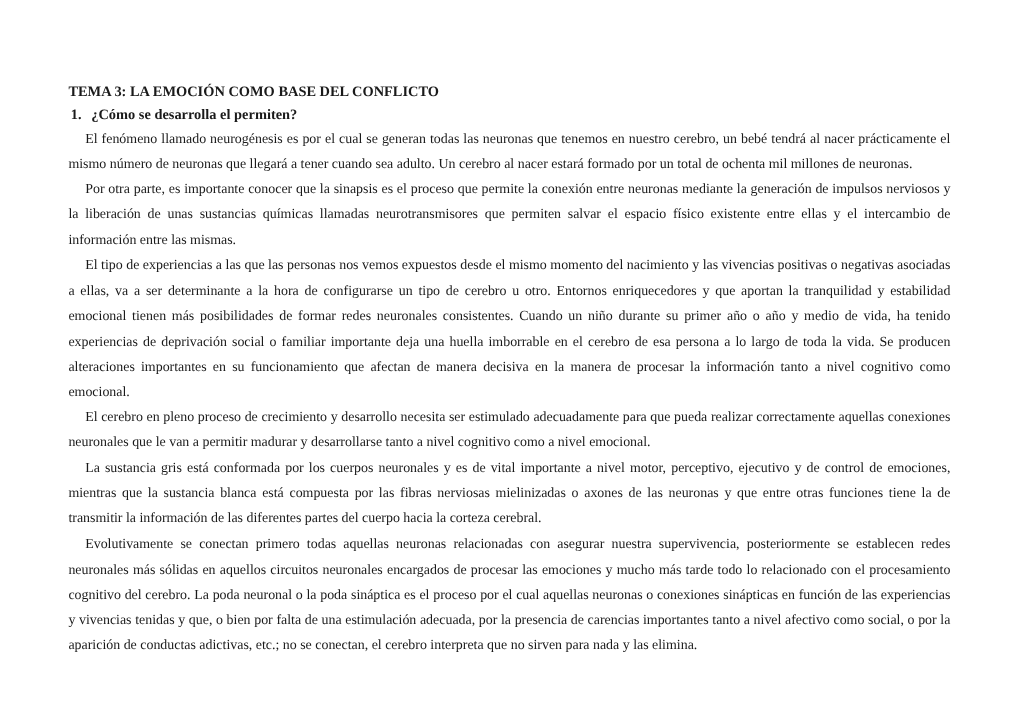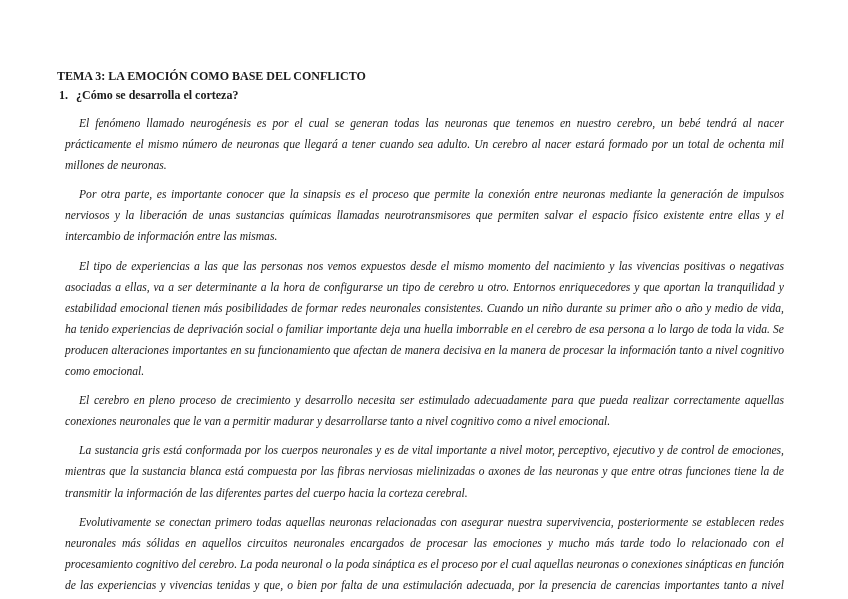--- a/index.html
+++ b/index.html
@@ -5,30 +5,30 @@
   html, body { margin: 0; padding: 0; background: #ffffff; }
   body { width: 848px; height: 599px; overflow: hidden; position: relative; }
   .page {
     position: absolute; left: 57px; top: 68px; width: 735px;
     font-family: "Liberation Serif", "DejaVu Serif", serif;
     color: #1a1a1a; font-size: 11.6px; line-height: 21.1px;
   }
   .title { font-weight: bold; font-size: 12px; margin: 0; line-height: 17px; }
   .subtitle { font-weight: bold; font-size: 12px; margin: 0 0 0 2px; line-height: 20px; }
   .subtitle .num { display: inline-block; width: 14px; }
-  .para { margin: 8px; text-align: justify; text-indent: 14px; text-align-last: left; font-style: italic; }
+  .para { margin: 0; text-align: justify; text-indent: 14px; text-align-last: left; }
 </style>
 </head>
 <body>
 
 <div class="page">
   <p class="title">TEMA 3: LA EMOCIÓN COMO BASE DEL CONFLICTO</p>
   <p class="subtitle">
     <span class="num">1.</span>
-    <span>¿Cómo se desarrolla el corteza?</span>
+    <span>¿Cómo se desarrolla el permiten?</span>
   </p>
   <p class="para">El fenómeno llamado neurogénesis es por el cual se generan todas las neuronas que tenemos en nuestro cerebro, un bebé tendrá al nacer prácticamente el mismo número de neuronas que llegará a tener cuando sea adulto. Un cerebro al nacer estará formado por un total de ochenta mil millones de neuronas.</p>
   <p class="para">Por otra parte, es importante conocer que la sinapsis es el proceso que permite la conexión entre neuronas mediante la generación de impulsos nerviosos y la liberación de unas sustancias químicas llamadas neurotransmisores que permiten salvar el espacio físico existente entre ellas y el intercambio de información entre las mismas.</p>
   <p class="para">El tipo de experiencias a las que las personas nos vemos expuestos desde el mismo momento del nacimiento y las vivencias positivas o negativas asociadas a ellas, va a ser determinante a la hora de configurarse un tipo de cerebro u otro. Entornos enriquecedores y que aportan la tranquilidad y estabilidad emocional tienen más posibilidades de formar redes neuronales consistentes. Cuando un niño durante su primer año o año y medio de vida, ha tenido experiencias de deprivación social o familiar importante deja una huella imborrable en el cerebro de esa persona a lo largo de toda la vida. Se producen alteraciones importantes en su funcionamiento que afectan de manera decisiva en la manera de procesar la información tanto a nivel cognitivo como emocional.</p>
   <p class="para">El cerebro en pleno proceso de crecimiento y desarrollo necesita ser estimulado adecuadamente para que pueda realizar correctamente aquellas conexiones neuronales que le van a permitir madurar y desarrollarse tanto a nivel cognitivo como a nivel emocional.</p>
   <p class="para">La sustancia gris está conformada por los cuerpos neuronales y es de vital importante a nivel motor, perceptivo, ejecutivo y de control de emociones, mientras que la sustancia blanca está compuesta por las fibras nerviosas mielinizadas o axones de las neuronas y que entre otras funciones tiene la de transmitir la información de las diferentes partes del cuerpo hacia la corteza cerebral.</p>
   <p class="para">Evolutivamente se conectan primero todas aquellas neuronas relacionadas con asegurar nuestra supervivencia, posteriormente se establecen redes neuronales más sólidas en aquellos circuitos neuronales encargados de procesar las emociones y mucho más tarde todo lo relacionado con el procesamiento cognitivo del cerebro. La poda neuronal o la poda sináptica es el proceso por el cual aquellas neuronas o conexiones sinápticas en función de las experiencias y vivencias tenidas y que, o bien por falta de una estimulación adecuada, por la presencia de carencias importantes tanto a nivel afectivo como social, o por la aparición de conductas adictivas, etc.; no se conectan, el cerebro interpreta que no sirven para nada y las elimina.</p>
 </div>
 
 </body></html>

